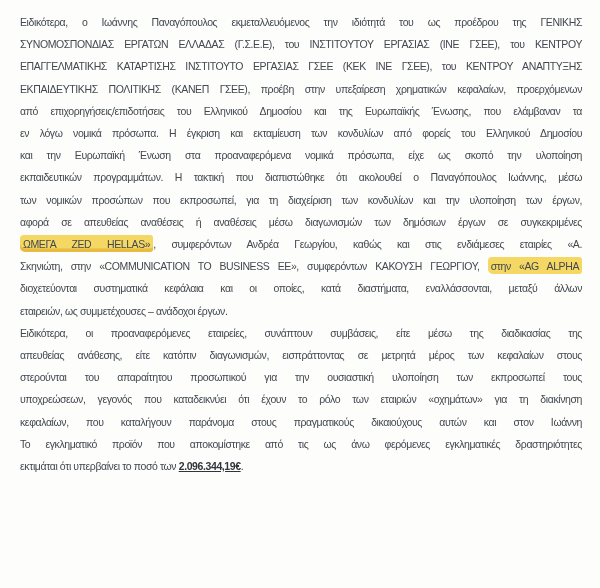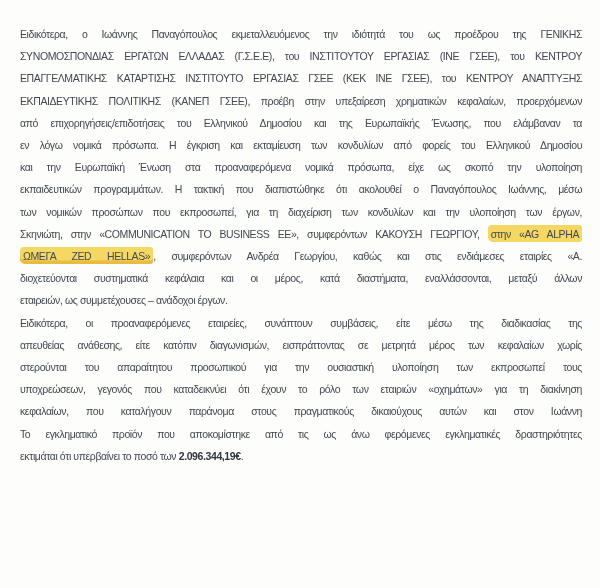--- a/index.html
+++ b/index.html
@@ -6,21 +6,21 @@
     margin: 0;
     padding: 0;
     background: #ffffff;
   }
   .page {
     position: relative;
     width: 600px;
     height: 588px;
     box-sizing: border-box;
     background: #fdfdfc;
-    padding: 23px 18px 0 20px;
+    padding: 11px 18px 0 20px;
     font-family: "Liberation Sans", "DejaVu Sans", sans-serif;
     overflow: hidden;
   }
   .paragraph {
     margin: 0;
   }
   .line {
     font-size: 10.5px;
     line-height: 22.2px;
     letter-spacing: -0.4px;
@@ -40,45 +40,47 @@
     padding: 3px 3px 2px 3px;
     box-decoration-break: clone;
     -webkit-box-decoration-break: clone;
   }
   .hl-underline {
     box-shadow: inset 0 -3.5px 0 rgba(219, 166, 38, 0.55);
   }
   .bold {
     font-weight: 700;
     color: #30353b;
+    text-decoration: underline;
   }
 </style>
 </head>
 <body>
 
 <div class="page">
   <div id="doc">
       <div class="paragraph">
         <div class="line"><span class="seg">Ειδικότερα, ο Ιωάννης Παναγόπουλος εκμεταλλευόμενος την ιδιότητά του ως προέδρου της ΓΕΝΙΚΗΣ</span></div>
         <div class="line"><span class="seg">ΣΥΝΟΜΟΣΠΟΝΔΙΑΣ ΕΡΓΑΤΩΝ ΕΛΛΑΔΑΣ (Γ.Σ.Ε.Ε), του ΙΝΣΤΙΤΟΥΤΟΥ ΕΡΓΑΣΙΑΣ (ΙΝΕ ΓΣΕΕ), του ΚΕΝΤΡΟΥ</span></div>
         <div class="line"><span class="seg">ΕΠΑΓΓΕΛΜΑΤΙΚΗΣ ΚΑΤΑΡΤΙΣΗΣ ΙΝΣΤΙΤΟΥΤΟ ΕΡΓΑΣΙΑΣ ΓΣΕΕ (ΚΕΚ ΙΝΕ ΓΣΕΕ), του ΚΕΝΤΡΟΥ ΑΝΑΠΤΥΞΗΣ</span></div>
         <div class="line"><span class="seg">ΕΚΠΑΙΔΕΥΤΙΚΗΣ ΠΟΛΙΤΙΚΗΣ (ΚΑΝΕΠ ΓΣΕΕ), προέβη στην υπεξαίρεση χρηματικών κεφαλαίων, προερχόμενων</span></div>
         <div class="line"><span class="seg">από επιχορηγήσεις/επιδοτήσεις του Ελληνικού Δημοσίου και της Ευρωπαϊκής Ένωσης, που ελάμβαναν τα</span></div>
         <div class="line"><span class="seg">εν λόγω νομικά πρόσωπα. Η έγκριση και εκταμίευση των κονδυλίων από φορείς του Ελληνικού Δημοσίου</span></div>
         <div class="line"><span class="seg">και την Ευρωπαϊκή Ένωση στα προαναφερόμενα νομικά πρόσωπα, είχε ως σκοπό την υλοποίηση</span></div>
         <div class="line"><span class="seg">εκπαιδευτικών προγραμμάτων. Η τακτική που διαπιστώθηκε ότι ακολουθεί ο Παναγόπουλος Ιωάννης, μέσω</span></div>
         <div class="line"><span class="seg">των νομικών προσώπων που εκπροσωπεί, για τη διαχείριση των κονδυλίων και την υλοποίηση των έργων,</span></div>
+        <div class="line"><span class="seg">αφορά σε απευθείας αναθέσεις ή αναθέσεις μέσω διαγωνισμών των δημόσιων έργων σε συγκεκριμένες</span></div>
+        <div class="line"><span class="seg hl hl-underline">ΩΜΕΓΑ ZED HELLAS»</span><span class="seg">, συμφερόντων Ανδρέα Γεωργίου, καθώς και στις ενδιάμεσες εταιρίες «Α.</span></div>
         <div class="line"><span class="seg">Σκηνιώτη, στην «COMMUNICATION TO BUSINESS ΕΕ», συμφερόντων ΚΑΚΟΥΣΗ ΓΕΩΡΓΙΟΥ, </span><span class="seg hl">στην «AG ALPHA</span></div>
-        <div class="line"><span class="seg hl hl-underline">ΩΜΕΓΑ ZED HELLAS»</span><span class="seg">, συμφερόντων Ανδρέα Γεωργίου, καθώς και στις ενδιάμεσες εταιρίες «Α.</span></div>
-        <div class="line"><span class="seg">διοχετεύονται συστηματικά κεφάλαια και οι μέρος, κατά διαστήματα, εναλλάσσονται, μεταξύ άλλων</span></div>
+        <div class="line"><span class="seg">διοχετεύονται συστηματικά κεφάλαια και οι οποίες, κατά διαστήματα, εναλλάσσονται, μεταξύ άλλων</span></div>
         <div class="line last"><span class="seg">εταιρειών, ως συμμετέχουσες – ανάδοχοι έργων.</span></div>
       </div>
       <div class="paragraph">
         <div class="line"><span class="seg">Ειδικότερα, οι προαναφερόμενες εταιρείες, συνάπτουν συμβάσεις, είτε μέσω της διαδικασίας της</span></div>
-        <div class="line"><span class="seg">απευθείας ανάθεσης, είτε κατόπιν διαγωνισμών, εισπράττοντας σε μετρητά μέρος των κεφαλαίων χωρίς</span></div>
+        <div class="line"><span class="seg">απευθείας ανάθεσης, είτε κατόπιν διαγωνισμών, εισπράττοντας σε μετρητά μέρος των κεφαλαίων στους</span></div>
         <div class="line"><span class="seg">στερούνται του απαραίτητου προσωπικού για την ουσιαστική υλοποίηση των εκπροσωπεί τους</span></div>
         <div class="line"><span class="seg">υποχρεώσεων, γεγονός που καταδεικνύει ότι έχουν το ρόλο των εταιριών «οχημάτων» για τη διακίνηση</span></div>
         <div class="line"><span class="seg">κεφαλαίων, που καταλήγουν παράνομα στους πραγματικούς δικαιούχους αυτών και στον Ιωάννη</span></div>
       </div>
       <div class="paragraph">
         <div class="line"><span class="seg">Το εγκληματικό προϊόν που αποκομίστηκε από τις ως άνω φερόμενες εγκληματικές δραστηριότητες</span></div>
         <div class="line last"><span class="seg">εκτιμάται ότι υπερβαίνει το ποσό των </span><span class="seg bold">2.096.344,19€</span><span class="seg">.</span></div>
       </div>
     </div>
 </div>

